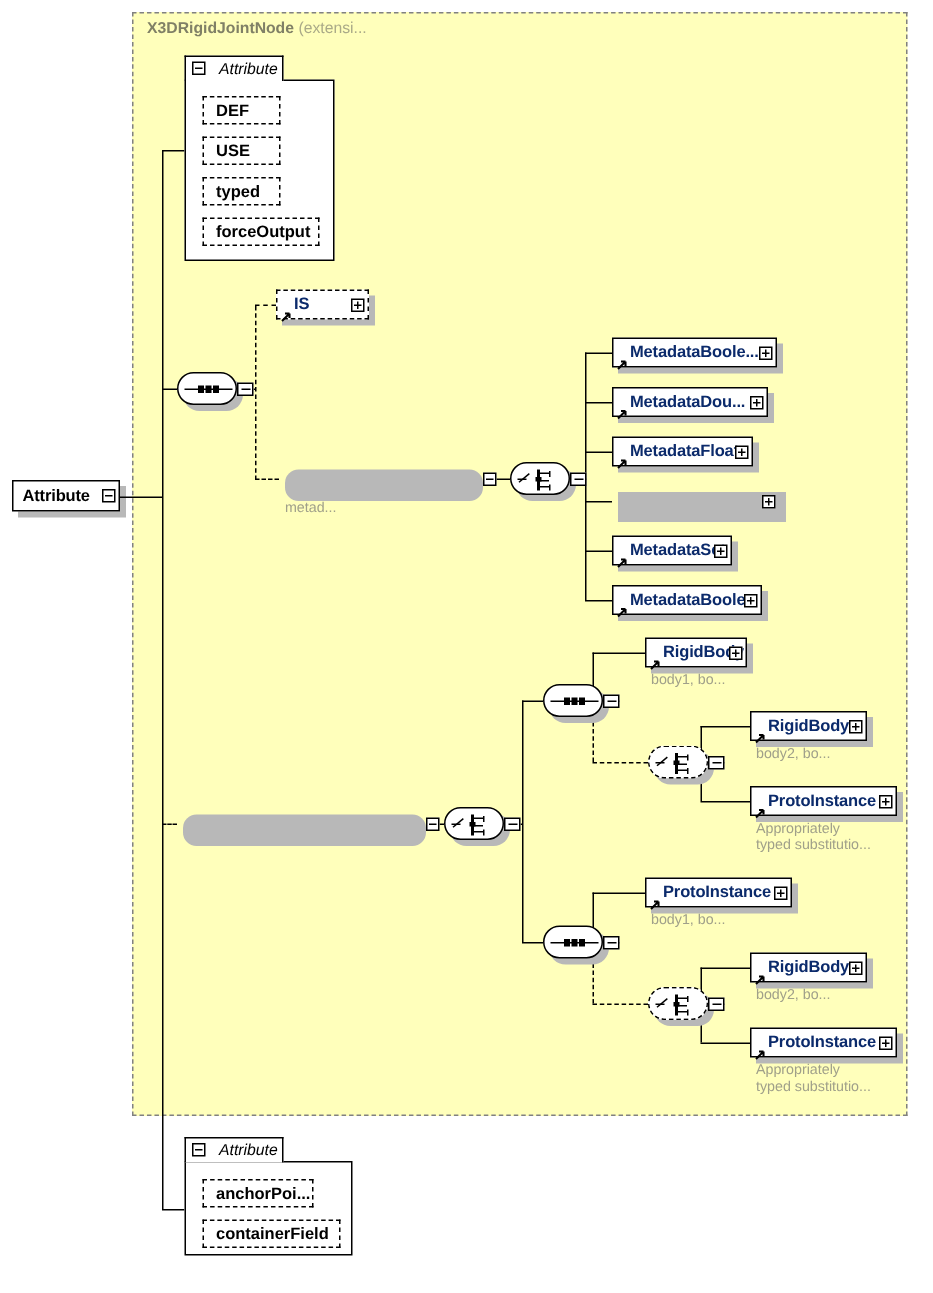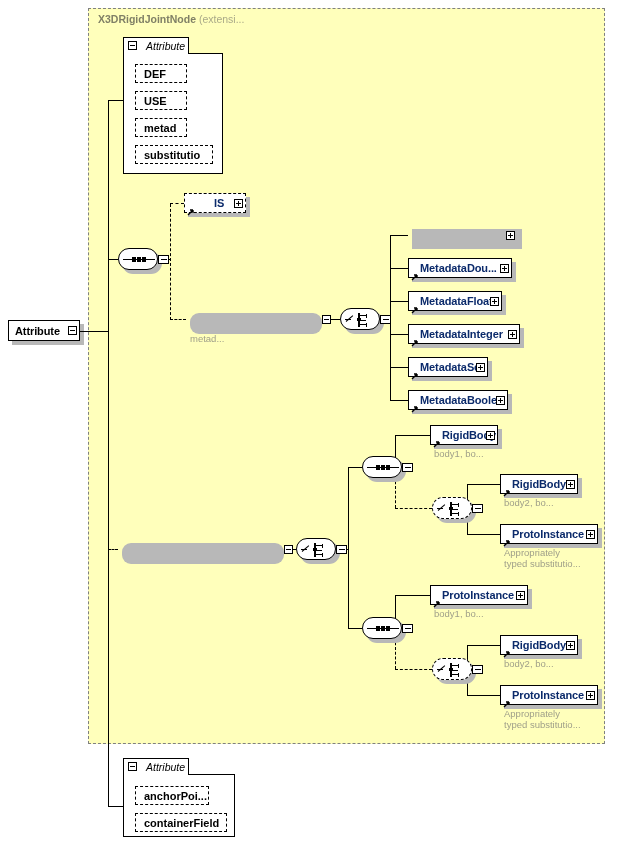--- a/index.html
+++ b/index.html
@@ -104,41 +104,41 @@
     <div class="nshadow" style="left: 139px; top: 68px; width: 52px; height: 19px;"></div>
     <div class="attr" style="left: 135px; top: 64px; width: 52px; height: 19px;">
       <div class="attr-label">DEF</div>
     </div>
     <div class="nshadow" style="left: 139px; top: 95px; width: 52px; height: 19px;"></div>
     <div class="attr" style="left: 135px; top: 91px; width: 52px; height: 19px;">
       <div class="attr-label">USE</div>
     </div>
     <div class="nshadow" style="left: 139px; top: 122px; width: 52px; height: 19px;"></div>
     <div class="attr" style="left: 135px; top: 118px; width: 52px; height: 19px;">
-      <div class="attr-label">metad</div>
+      <div class="attr-label">typed</div>
     </div>
     <div class="nshadow" style="left: 139px; top: 149px; width: 78px; height: 19px;"></div>
     <div class="attr" style="left: 135px; top: 145px; width: 78px; height: 19px;">
-      <div class="attr-label">substitutio</div>
+      <div class="attr-label">forceOutput</div>
     </div>
     <div class="comp-shadow" style="left: 122px; top: 252px; border-radius: 11px;"></div>
     <div class="comp" style="left: 118px; top: 248px; border-radius: 11px;">
       <div class="seqline"></div>
       <div class="seqdot" style="left: 13px;"></div>
       <div class="seqdot" style="left: 18px;"></div>
       <div class="seqdot" style="left: 23px;"></div>
     </div>
     <div class="stub" style="left: 158px; top: 255px;"></div>
     <div class="ln lnh" style="left: 108px; top: 259px; width: 10px;"></div>
     <div class="dln dlnh" style="left: 169px; top: 259px; width: 1px;"></div>
     <div class="dln dlnv" style="left: 170px; top: 204px; height: 116px;"></div>
     <div class="dln dlnh" style="left: 170px; top: 203px; width: 14px;"></div>
     <div class="nshadow" style="left: 188px; top: 197px; width: 62px; height: 20px;"></div>
     <div class="node" style="left: 184px; top: 193px; width: 62px; height: 20px; border-style: dashed;">
-      <div class="node-label" style="padding-left: 29px;">IS</div>
+      <div class="node-label" style="padding-left: 11px;">IS</div>
       <div class="refarrow" style="left: 2px; bottom: 2px; position: absolute;"><svg width="8" height="8" viewBox="0 0 8 8">
           <path d="M1,7 L6,2 M6,2 L3,2 M6,2 L6,5" stroke="#000" stroke-width="1.4" fill="none"></path>
         </svg></div>
     </div>
     <div class="exp plus" style="left: 234px; top: 198.5px;"></div>
     <div class="dln dlnh" style="left: 170px; top: 319px; width: 16px;"></div>
     <div class="nshadow" style="left: 190px; top: 313px; width: 132px; height: 21px; border-radius: 9px;"></div>
     <div class="exp" style="left: 322px; top: 315px;"></div>
     <div class="anno" style="left: 190px; top: 333px;">
       <div>metad...</div>
@@ -154,20 +154,26 @@
       <div class="ch-arm" style="left: 19px; top: 15px; width: 6px;"></div>
       <div class="ch-tip" style="left: 25px; top: 5px; height: 4px;"></div>
       <div class="ch-tip" style="left: 25px; top: 14px; height: 4px;"></div>
       <div class="ch-d" style="left: 16px; top: 9px; width: 4px; height: 3px;"></div>
     </div>
     <div class="stub" style="left: 380px; top: 315px;"></div>
     <div class="ln lnh" style="left: 390px; top: 319px; width: 1px;"></div>
     <div class="ln lnv" style="left: 390px; top: 235px; height: 165px;"></div>
     <div class="ln lnh" style="left: 390px; top: 235px; width: 18px;"></div>
     <div class="nshadow" style="left: 412px; top: 229px; width: 110px; height: 20px;"></div>
+    <div class="node" style="left: 408px; top: 225px; width: 110px; height: 20px;">
+      <div class="node-label" style="padding-left: 11px;">MetadataBoole...</div>
+      <div class="refarrow" style="left: 2px; bottom: 2px; position: absolute;"><svg width="8" height="8" viewBox="0 0 8 8">
+          <path d="M1,7 L6,2 M6,2 L3,2 M6,2 L6,5" stroke="#000" stroke-width="1.4" fill="none"></path>
+        </svg></div>
+    </div>
     <div class="exp plus" style="left: 506px; top: 230.5px;"></div>
     <div class="ln lnh" style="left: 390px; top: 268px; width: 18px;"></div>
     <div class="nshadow" style="left: 412px; top: 262px; width: 104px; height: 20px;"></div>
     <div class="node" style="left: 408px; top: 258px; width: 104px; height: 20px;">
       <div class="node-label" style="padding-left: 11px;">MetadataDou...</div>
       <div class="refarrow" style="left: 2px; bottom: 2px; position: absolute;"><svg width="8" height="8" viewBox="0 0 8 8">
           <path d="M1,7 L6,2 M6,2 L3,2 M6,2 L6,5" stroke="#000" stroke-width="1.4" fill="none"></path>
         </svg></div>
     </div>
     <div class="exp plus" style="left: 500px; top: 263.5px;"></div>
@@ -175,26 +181,20 @@
     <div class="nshadow" style="left: 412px; top: 295px; width: 94px; height: 20px;"></div>
     <div class="node" style="left: 408px; top: 291px; width: 94px; height: 20px;">
       <div class="node-label" style="padding-left: 11px;">MetadataFloat</div>
       <div class="refarrow" style="left: 2px; bottom: 2px; position: absolute;"><svg width="8" height="8" viewBox="0 0 8 8">
           <path d="M1,7 L6,2 M6,2 L3,2 M6,2 L6,5" stroke="#000" stroke-width="1.4" fill="none"></path>
         </svg></div>
     </div>
     <div class="exp plus" style="left: 490px; top: 296.5px;"></div>
     <div class="ln lnh" style="left: 390px; top: 334px; width: 18px;"></div>
     <div class="nshadow" style="left: 412px; top: 328px; width: 112px; height: 20px;"></div>
-    <div class="node" style="left: 408px; top: 324px; width: 112px; height: 20px;">
-      <div class="node-label" style="padding-left: 11px;">MetadataInteger</div>
-      <div class="refarrow" style="left: 2px; bottom: 2px; position: absolute;"><svg width="8" height="8" viewBox="0 0 8 8">
-          <path d="M1,7 L6,2 M6,2 L3,2 M6,2 L6,5" stroke="#000" stroke-width="1.4" fill="none"></path>
-        </svg></div>
-    </div>
     <div class="exp plus" style="left: 508px; top: 329.5px;"></div>
     <div class="ln lnh" style="left: 390px; top: 367px; width: 18px;"></div>
     <div class="nshadow" style="left: 412px; top: 361px; width: 80px; height: 20px;"></div>
     <div class="node" style="left: 408px; top: 357px; width: 80px; height: 20px;">
       <div class="node-label" style="padding-left: 11px;">MetadataSet</div>
       <div class="refarrow" style="left: 2px; bottom: 2px; position: absolute;"><svg width="8" height="8" viewBox="0 0 8 8">
           <path d="M1,7 L6,2 M6,2 L3,2 M6,2 L6,5" stroke="#000" stroke-width="1.4" fill="none"></path>
         </svg></div>
     </div>
     <div class="exp plus" style="left: 476px; top: 362.5px;"></div>

